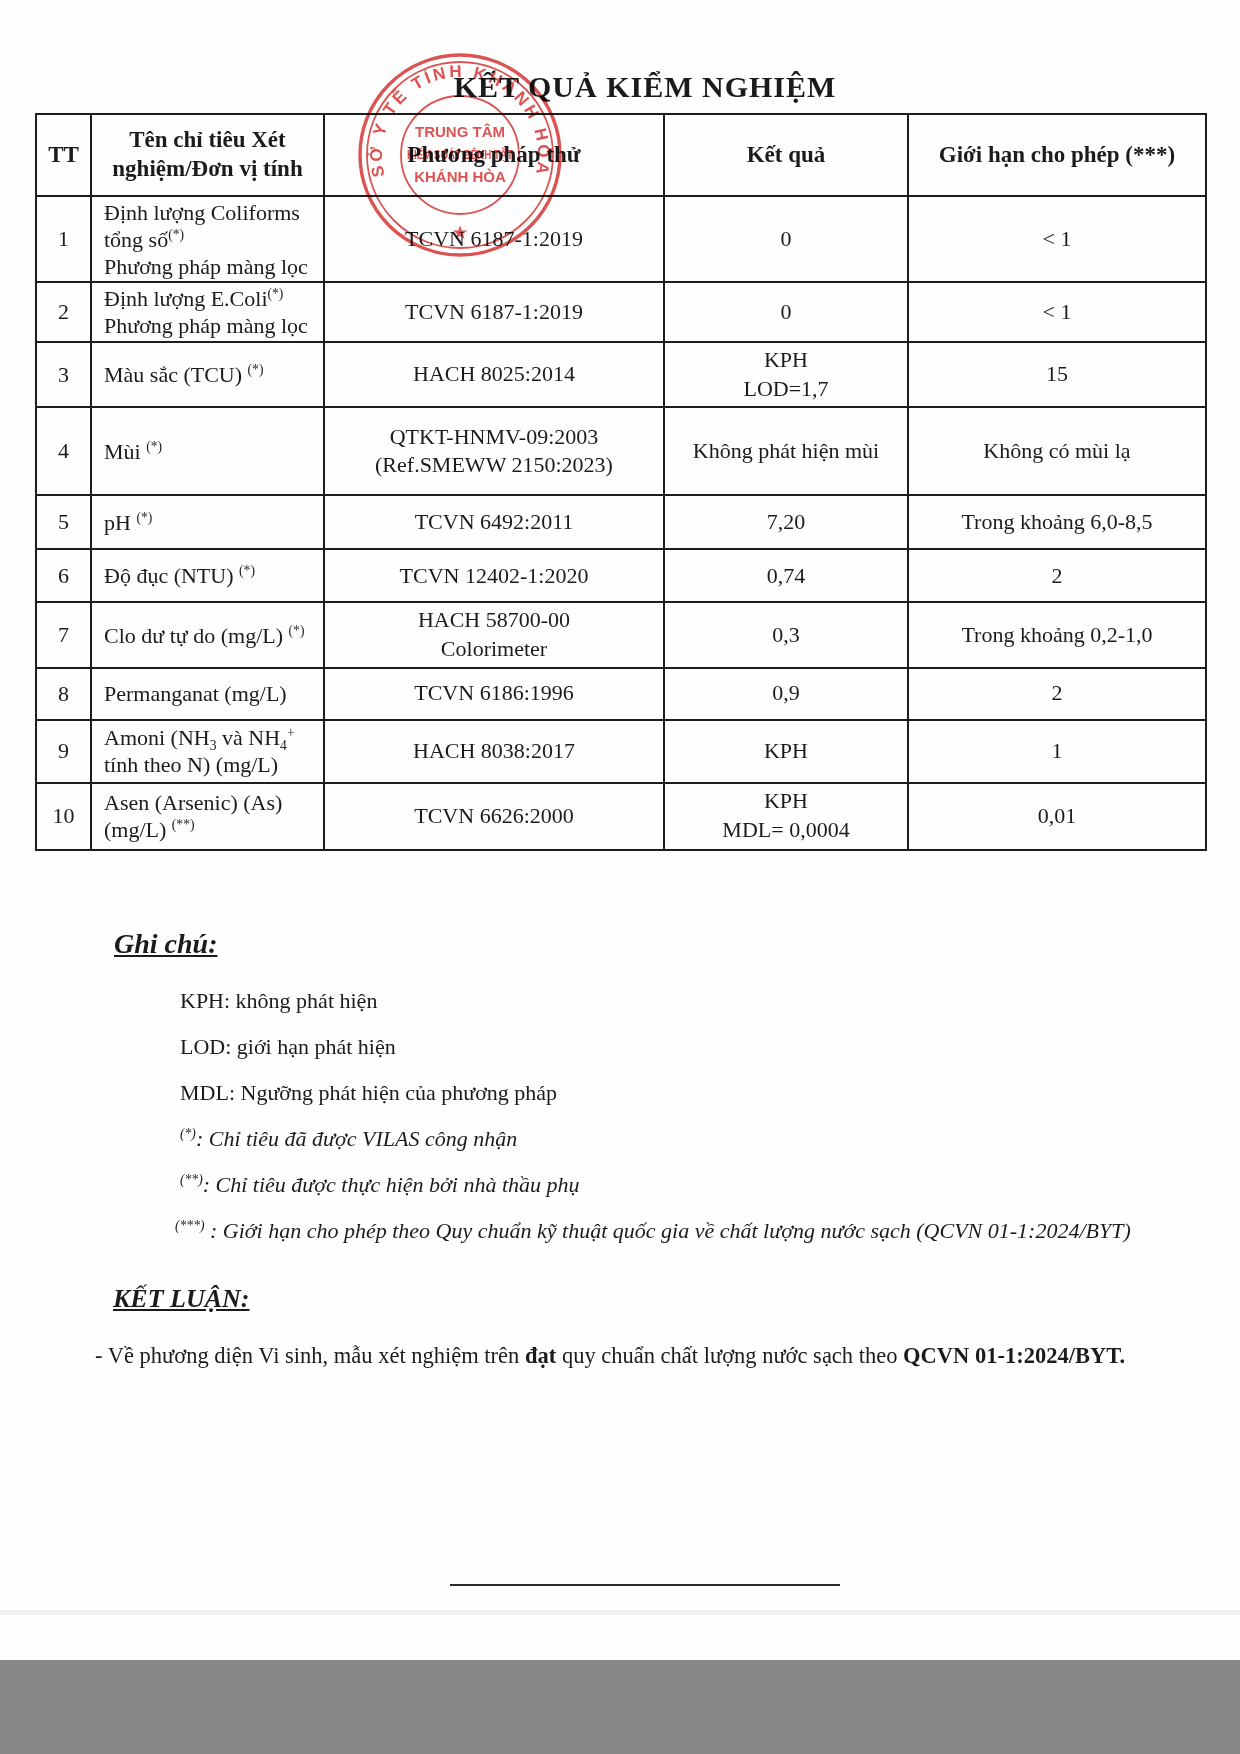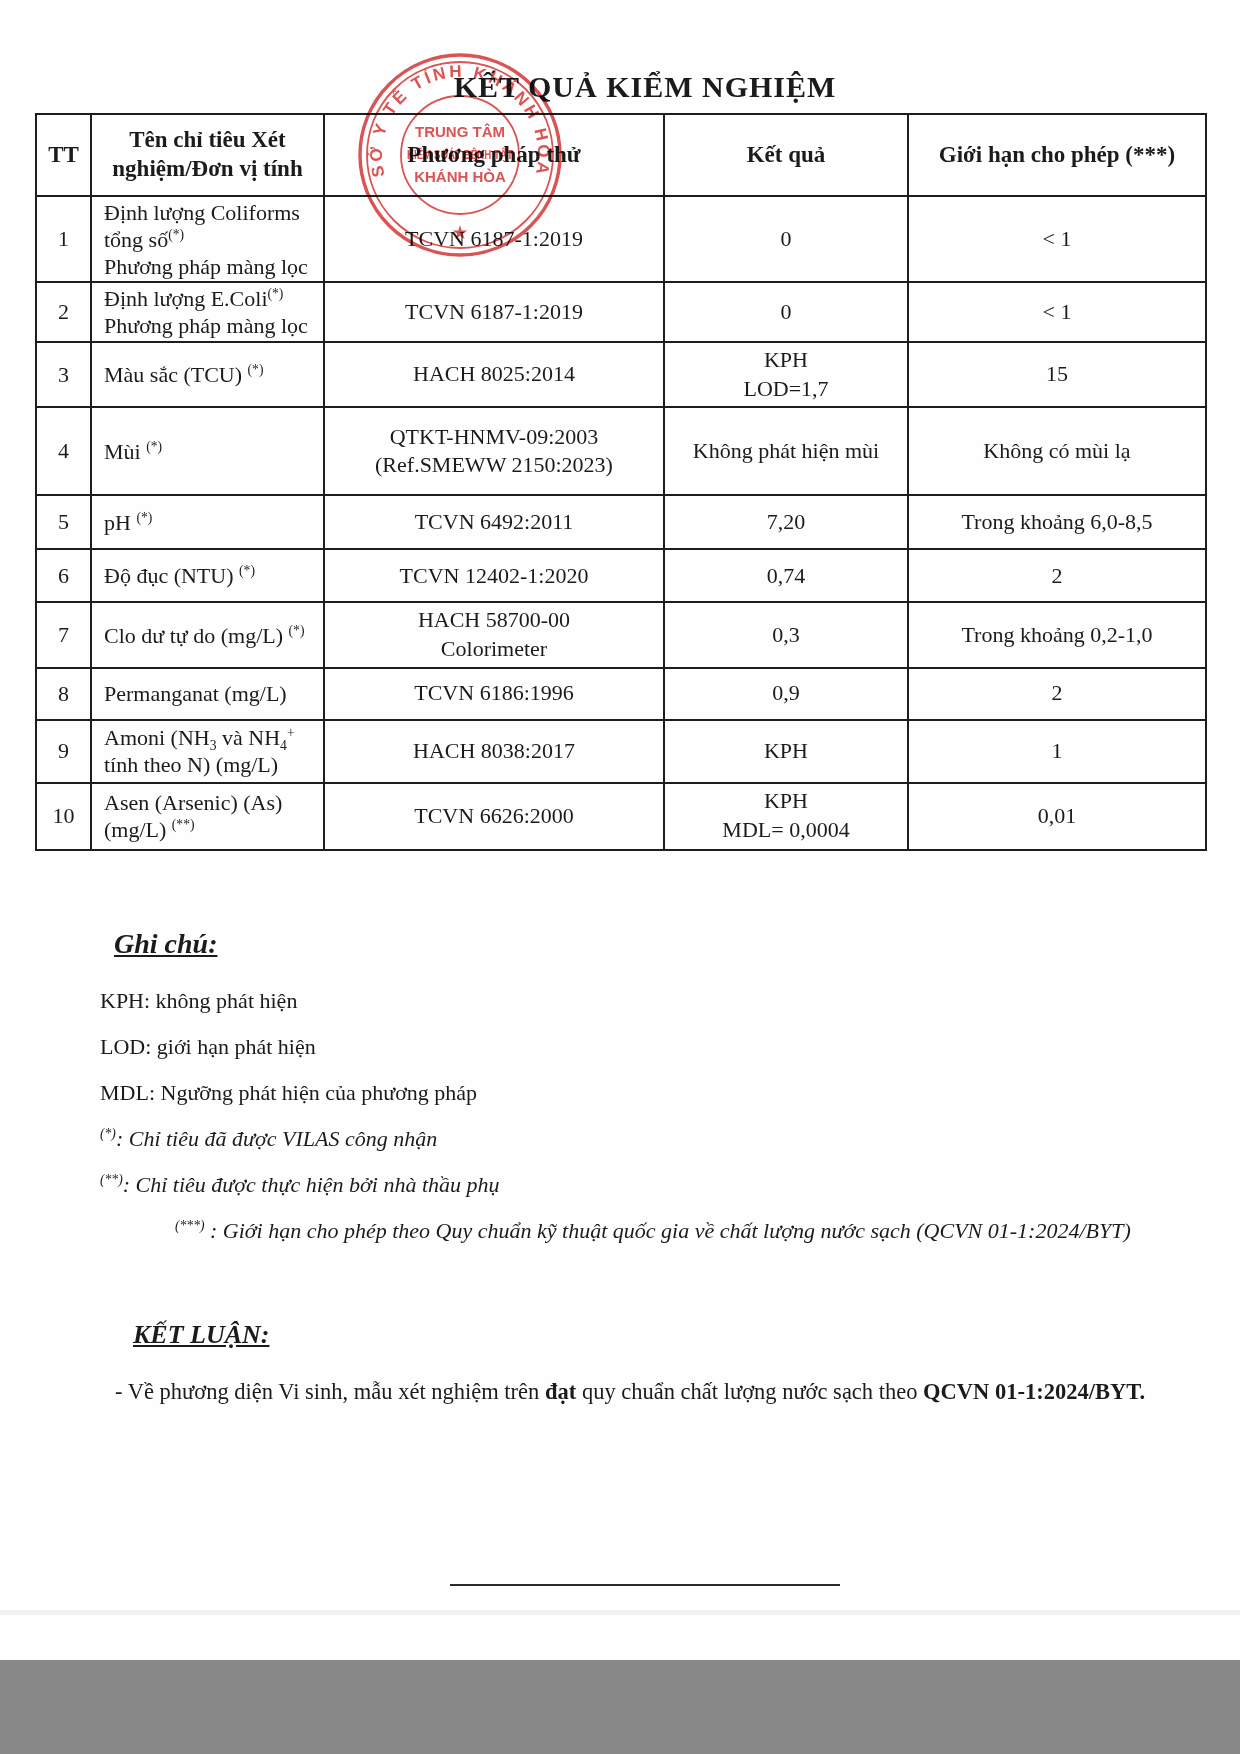--- a/index.html
+++ b/index.html
@@ -31,25 +31,25 @@
   table.results th{font-size:23px;font-weight:bold;text-align:center;line-height:1.25;padding:4px 2px;}
   th.h-tt{vertical-align:bottom;padding-bottom:10px;}
   td.c-tt{text-align:center;padding:2px;}
   td.c-name{text-align:left;padding:3px 6px 1px 12px;line-height:1.22;}
   td.c-mid{text-align:center;padding:3px 4px;line-height:1.3;}
   sup{font-size:62%;vertical-align:super;line-height:0;}
   sub{font-size:62%;vertical-align:sub;line-height:0;}
   
   .notes{position:absolute;left:100px;top:928px;width:1060px;font-size:22px;}
   .notes-heading{font-size:28px;font-weight:bold;font-style:italic;text-decoration:underline;margin:0 0 18px 14px;}
-  .note{line-height:46px;}
+  .note{line-height:46px;margin-left:80px;}
   .note.italic{font-style:italic;}
   .note.italic-wrap{font-style:italic;margin-left:0;text-indent:75px;}
   
-  .conclusion{position:absolute;left:95px;top:1320px;width:1062px;font-size:22.5px;margin-left:20px;}
+  .conclusion{position:absolute;left:95px;top:1284px;width:1062px;font-size:22.5px;}
   .conclusion-heading{font-size:26px;font-weight:bold;font-style:italic;text-decoration:underline;margin:0 0 16px 18px;}
   .conclusion p{margin:0;line-height:52px;}
   
   .sig-line{position:absolute;left:450px;top:1584px;width:390px;border-top:2.5px solid #2a2a2a;}
   .scan-band{position:absolute;left:0;top:1610px;width:100%;height:5px;background:#f1f1f1;}
   
   .footer-left{position:absolute;left:95px;top:1680px;font-size:21px;}
   .footer-center{position:absolute;left:0;right:60px;top:1680px;text-align:center;font-size:21px;}
   .footer-center .pv{font-style:italic;}
   .footer-right{position:absolute;right:90px;top:1680px;font-size:21px;}

